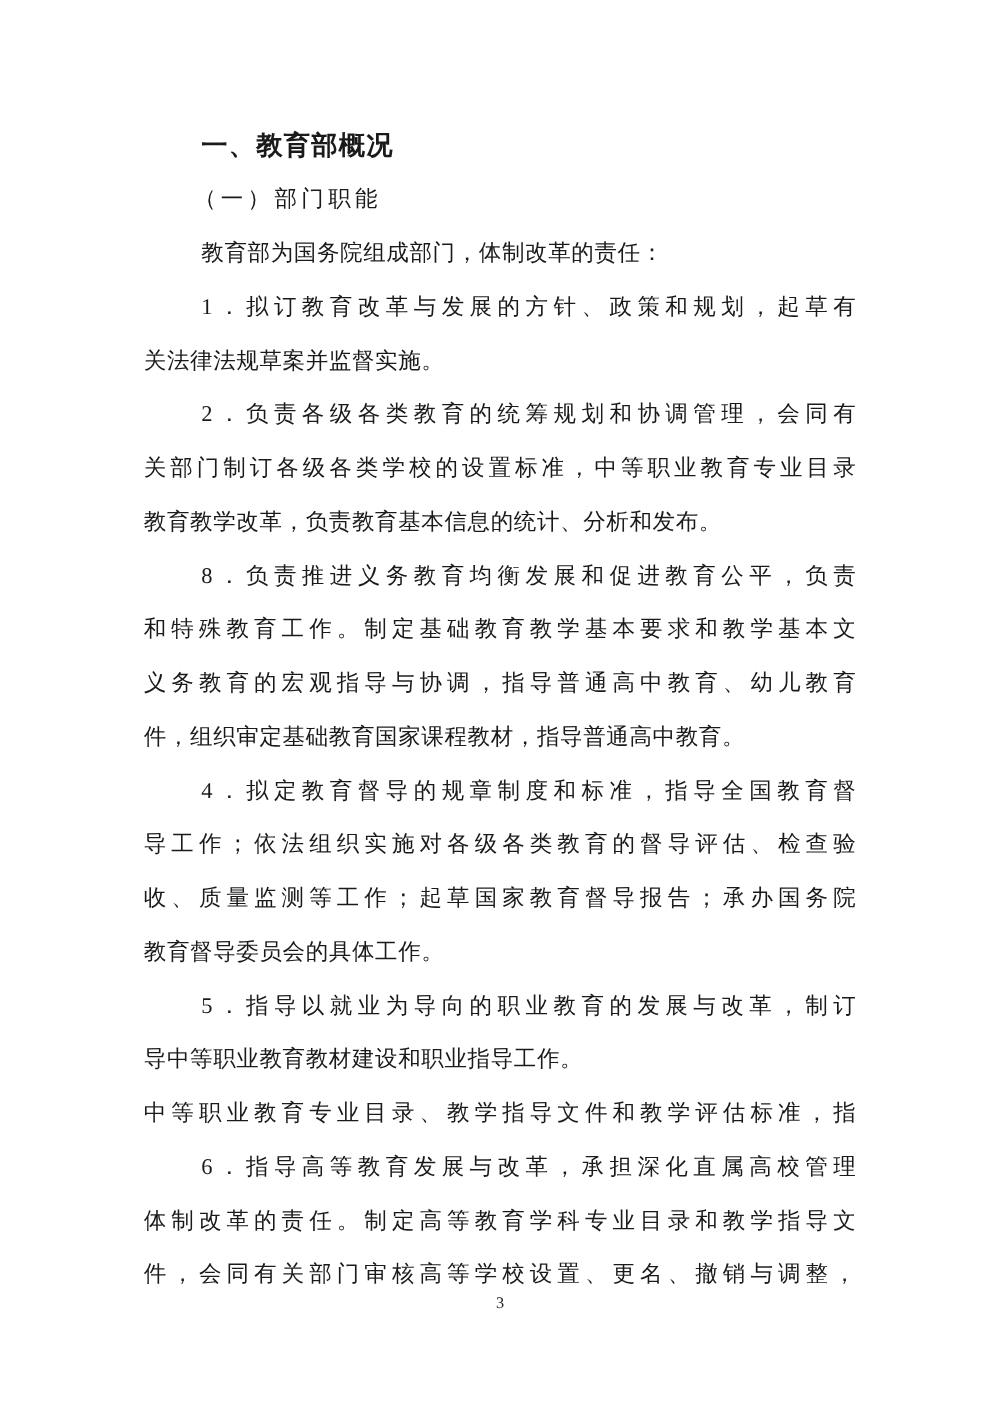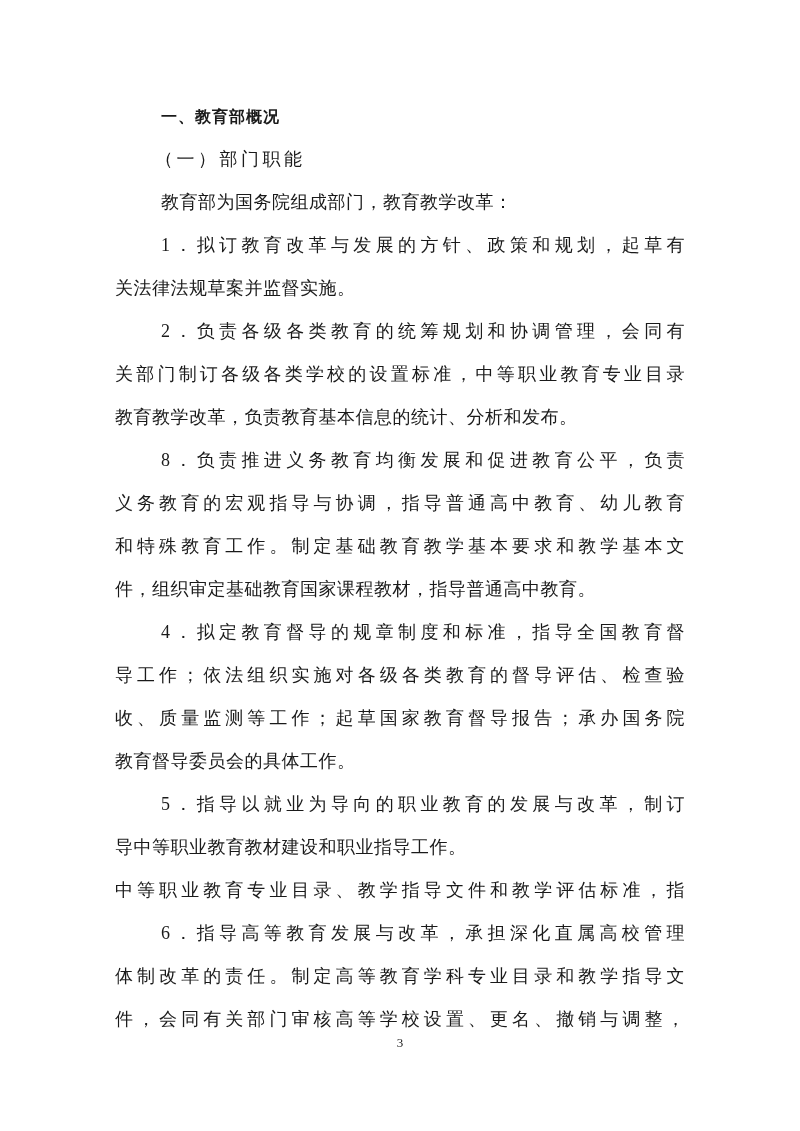--- a/index.html
+++ b/index.html
@@ -35,21 +35,21 @@
     white-space: normal;
     text-align: justify;
     text-align-last: justify;
   }
   
   .first {
     padding-left: 46px;
   }
   .heading {
     font-weight: bold;
-    font-size: 16px;
+    font-size: 21px;
     font-family: "Liberation Sans", "DejaVu Sans", sans-serif;
     letter-spacing: 1px;
   }
   .subheading {
     letter-spacing: 3.5px;
     padding-left: 40px;
   }
   .footer {
     position: absolute;
     left: 0;
@@ -66,37 +66,37 @@
 </head>
 <body>
 
 <div class="page">
   <div class="content">
 
     <div class="line heading first">一、教育部概况</div>
 
     <div class="line subheading">（一）部门职能</div>
 
-    <div class="line first">教育部为国务院组成部门，教育教学改革：</div>
+    <div class="line first">教育部为国务院组成部门，体制改革的责任：</div>
 
     <div class="para">
       <div class="line first fill">1．拟订教育改革与发展的方针、政策和规划，起草有</div>
       <div class="line">关法律法规草案并监督实施。</div>
     </div>
 
     <div class="para">
       <div class="line first fill">2．负责各级各类教育的统筹规划和协调管理，会同有</div>
       <div class="line fill">关部门制订各级各类学校的设置标准，中等职业教育专业目录</div>
       <div class="line">教育教学改革，负责教育基本信息的统计、分析和发布。</div>
     </div>
 
     <div class="para">
       <div class="line first fill">8．负责推进义务教育均衡发展和促进教育公平，负责</div>
+      <div class="line fill">和特殊教育工作。制定基础教育教学基本要求和教学基本文</div>
       <div class="line fill">义务教育的宏观指导与协调，指导普通高中教育、幼儿教育</div>
-      <div class="line fill">和特殊教育工作。制定基础教育教学基本要求和教学基本文</div>
       <div class="line">件，组织审定基础教育国家课程教材，指导普通高中教育。</div>
     </div>
 
     <div class="para">
       <div class="line first fill">4．拟定教育督导的规章制度和标准，指导全国教育督</div>
       <div class="line fill">导工作；依法组织实施对各级各类教育的督导评估、检查验</div>
       <div class="line fill">收、质量监测等工作；起草国家教育督导报告；承办国务院</div>
       <div class="line">教育督导委员会的具体工作。</div>
     </div>
 

